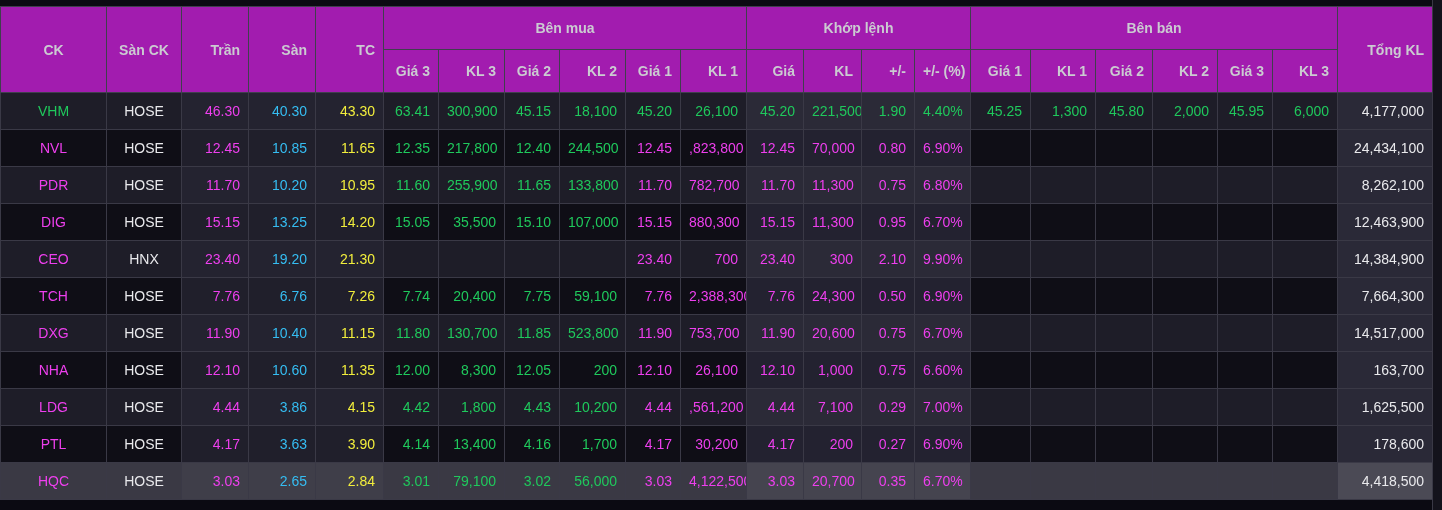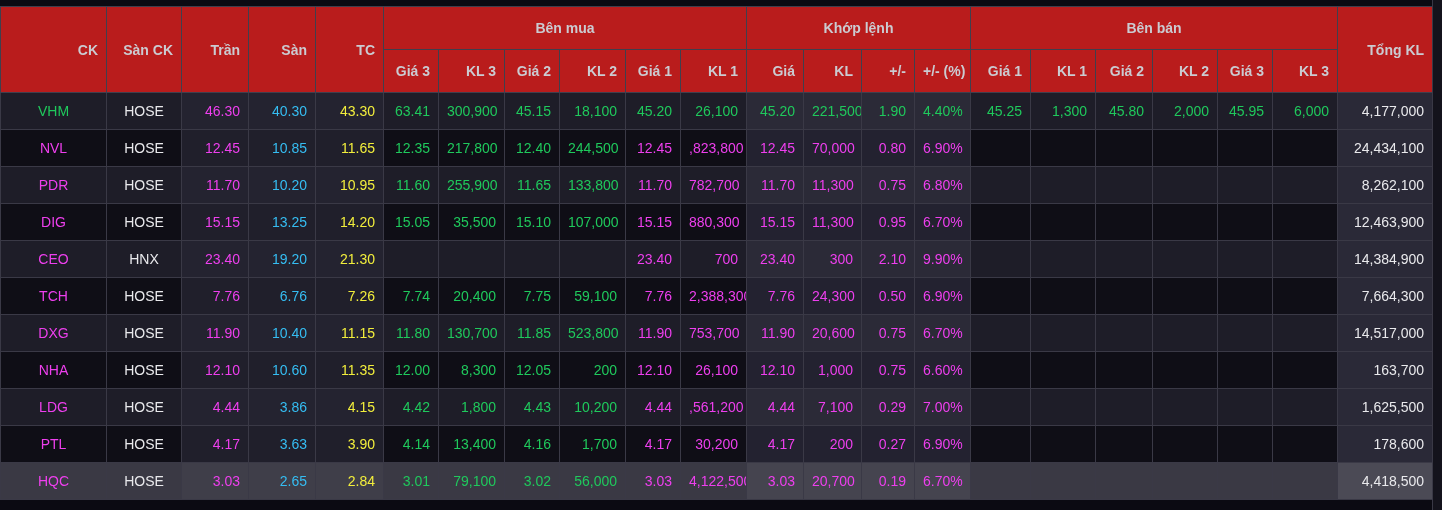--- a/index.html
+++ b/index.html
@@ -24,27 +24,27 @@
   .gutter{width:10px;height:510px;background:#14131c;border-left:1px solid var(--grid-b);}
   .top-strip{height:6px;background:#0b0a12;}
   .bottom-strip{height:6px;background:#0b0a12;}
   table{border-collapse:collapse;table-layout:fixed;width:1432px;}
   th,td{
     overflow:hidden;white-space:nowrap;
     font-size:14px;
     padding:0 8px;
   }
   thead th{
-    background:#b91c1c;color:var(--hdr-text);
+    background:#a21caf;color:var(--hdr-text);
     font-weight:bold;
     border:1px solid var(--grid-h);
     height:43px;
   }
   thead tr.sub th{height:43px;}
-  th.al{text-align:right;}
+  th.al{text-align:center;}
   th.ar{text-align:right;margin-top:20px;}
   th.ac{text-align:center;}
   tbody td{
     border:1px solid var(--grid-b);
     height:37px;
     text-align:right;
     color:var(--white);
   }
   td.al{text-align:center;}
   
@@ -388,21 +388,21 @@
     <td class="band c-san">2.65</td>
     <td class="band c-tc">2.84</td>
     <td class="c-green">3.01</td>
     <td class="c-green">79,100</td>
     <td class="c-green">3.02</td>
     <td class="c-green">56,000</td>
     <td class="t1">3.03</td>
     <td class="t1">4,122,500</td>
     <td class="khop t1">3.03</td>
     <td class="khop t1">20,700</td>
-    <td class="khop t1">0.19</td>
+    <td class="khop t1">0.35</td>
     <td class="khop t1">6.70%</td>
     <td class="c-green"></td>
     <td class="c-green"></td>
     <td class="c-green"></td>
     <td class="c-green"></td>
     <td class="c-green"></td>
     <td class="c-green"></td>
     <td class="tong">4,418,500</td>
   </tr>
 </tbody>

